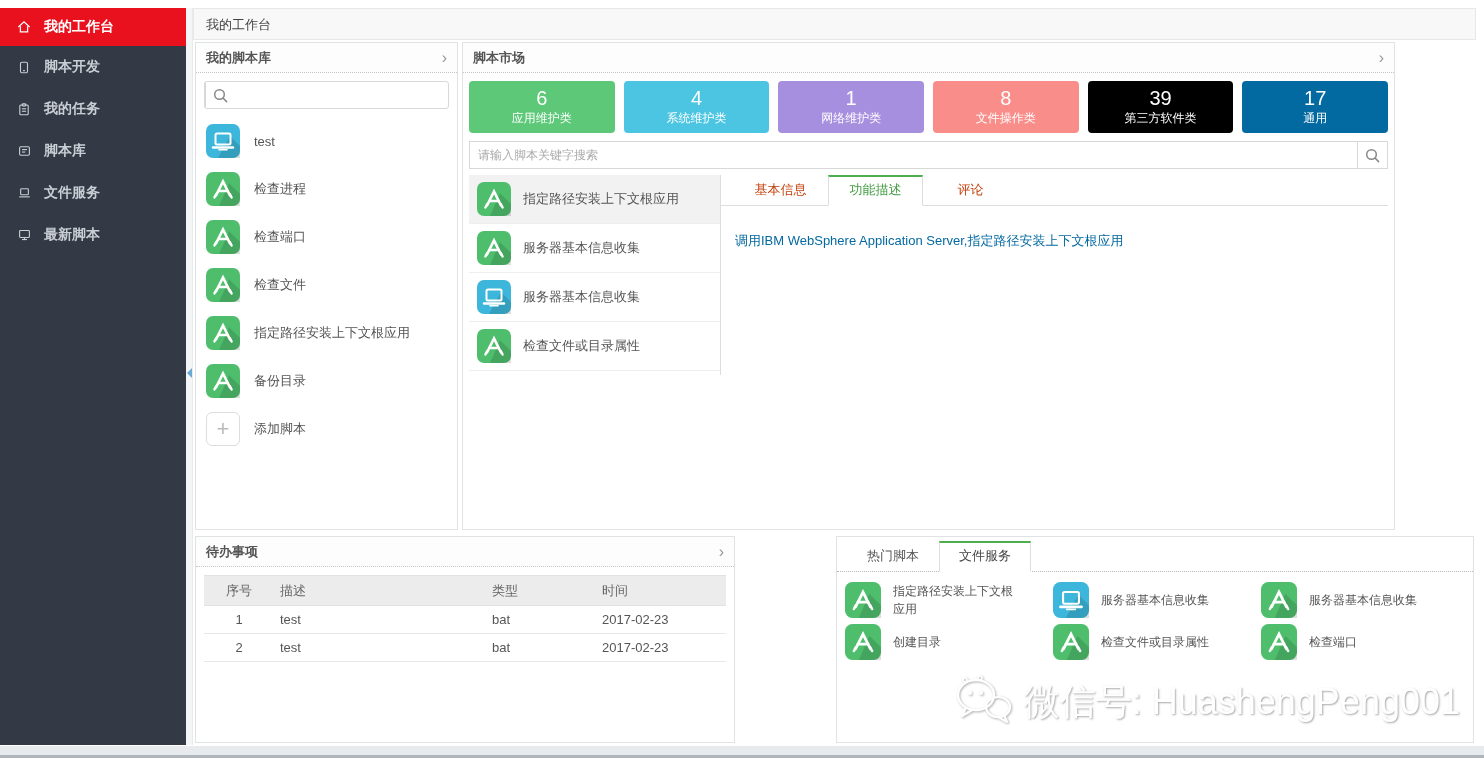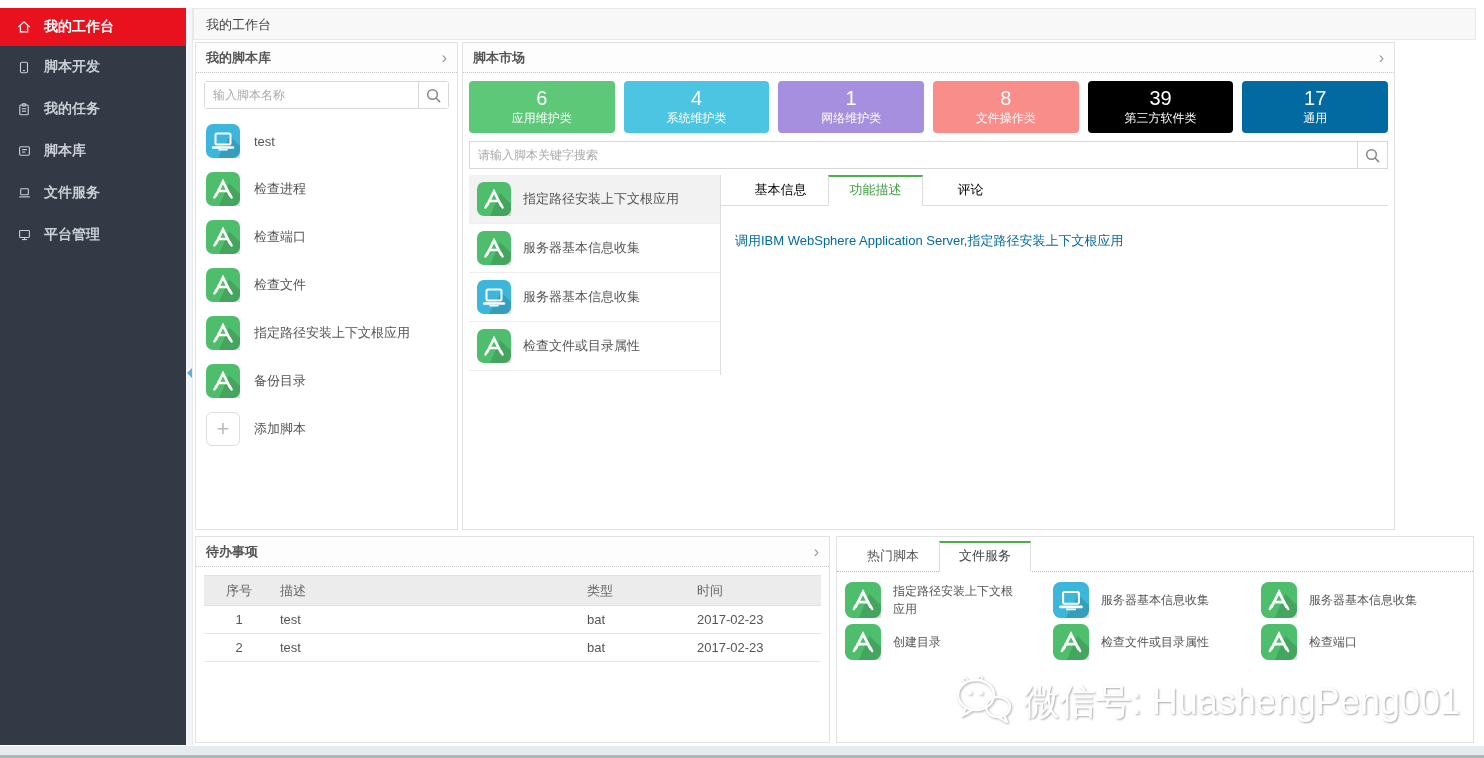--- a/index.html
+++ b/index.html
@@ -22,21 +22,21 @@
   
   .content { position:absolute; left:193px; top:8px; width:1283px; height:737px; background:#fff; }
   .topbar { height:32px; line-height:32px; background:#f8f8f8; border:1px solid #e8e8e8; padding-left:12px; font-size:13px; color:#444; }
 
   .panel { position:absolute; background:#fff; border:1px solid #dfe3e6; }
   .panel-header { height:30px; display:flex; align-items:center; justify-content:space-between; padding:0 10px; font-size:13px; font-weight:bold; color:#555; border-bottom:1px dotted #c6c6c6; background:#fdfdfd; }
   .chev { font-weight:normal; color:#999; font-size:16px; cursor:pointer; line-height:1; }
 
   .panel.myscripts { left:2px; top:34px; width:263px; height:488px; }
   .panel.market    { left:269px; top:34px; width:933px; height:488px; }
-  .panel.todo      { left:2px; top:528px; width:635px; height:207px; }
+  .panel.todo      { left:2px; top:528px; width:540px; height:207px; }
   .panel.latest    { left:643px; top:528px; width:638px; height:207px; }
 
   
   .searchgroup { margin:8px; display:flex; border:1px solid #d8d8d8; border-radius:3px; height:28px; }
   .searchgroup input { flex:1; border:0; outline:none; padding:0 8px; font-size:12px; color:#555; font-family:inherit; }
   .searchgroup input::placeholder { color:#aaa; }
   .searchbtn { width:30px; border-left:1px solid #d8d8d8; display:flex; align-items:center; justify-content:center; cursor:pointer; background:#fff; }
 
   
   .slist { overflow:hidden; }
@@ -56,21 +56,21 @@
   .msearch input::placeholder { color:#aaa; }
   .msearch .searchbtn { border-left:1px solid #d8d8d8; }
 
   
   .mbody { display:flex; margin:2px 6px; height:200px; }
   .mlist { width:252px; border-right:1px solid #ddd; }
   .mlist-item { display:flex; align-items:center; gap:12px; padding:7px 8px; font-size:13px; color:#555; border-bottom:1px solid #eee; cursor:pointer; }
   .mlist-item.selected { background:#f2f2f2; }
   .tabarea { flex:1; }
   .tabbar { display:flex; padding-left:12px; border-bottom:1px solid #ddd; height:31px; }
-  .tab { width:95px; text-align:center; line-height:29px; font-size:13px; color:#000000; cursor:pointer; }
+  .tab { width:95px; text-align:center; line-height:29px; font-size:13px; color:#c2410c; cursor:pointer; }
   .tab.active { border:1px solid #ddd; border-top:2px solid #4cae4c; border-bottom:1px solid #fff; background:#fff; color:#449d44; margin-bottom:-1px; line-height:26px; }
   .tabcontent { padding:26px 14px; font-size:13px; color:#0369a1; }
 
   
   .todo-table { width:calc(100% - 16px); margin:8px; border-collapse:collapse; font-size:13px; color:#555; }
   .todo-table th { background:#ececec; color:#666; font-weight:normal; height:30px; text-align:left; padding:0 6px; border:1px solid #e2e2e2; border-left:0; border-right:0; }
   .todo-table td { height:28px; padding:0 6px; border-bottom:1px solid #e8e8e8; }
   .todo-table .c-no { width:70px; text-align:center; }
   .todo-table .c-type { width:110px; }
   .todo-table .c-time { width:130px; }
@@ -172,41 +172,40 @@
       <span>文件服务</span>
     </div>
     <div class="side-item">
       <span class="sicon">
         <svg width="15" height="14" viewBox="0 0 20 20">
             <rect x="3" y="3.5" width="14" height="10" rx="1.2"></rect>
             <line x1="10" y1="13.5" x2="10" y2="16"></line>
             <line x1="6.5" y1="16.5" x2="13.5" y2="16.5"></line>
           </svg>
       </span>
-      <span>平台管理</span>
+      <span>最新脚本</span>
     </div>
   </aside>
 
   <div class="splitter">
     <span class="splitter-arrow"></span>
   </div>
 
   <div class="content">
 
     <div class="topbar">
       <span>我的工作台</span>
     </div>
 
     <section class="panel myscripts">
       <div class="panel-header">
         <span>我的脚本库</span>
         <span class="chev">›</span>
       </div>
       <div class="searchgroup">
-        <input type="text" placeholder="输入脚本名称" style="">
         <span class="searchbtn">
           <svg width="15" height="15" viewBox="0 0 15 15">
               <use href="#def-magnifier"></use>
             </svg>
         </span>
       </div>
       <div class="slist">
         <div class="slist-item">
           <svg class="lapicon" viewBox="0 0 34 34">
               <use href="#def-laptop"></use>

